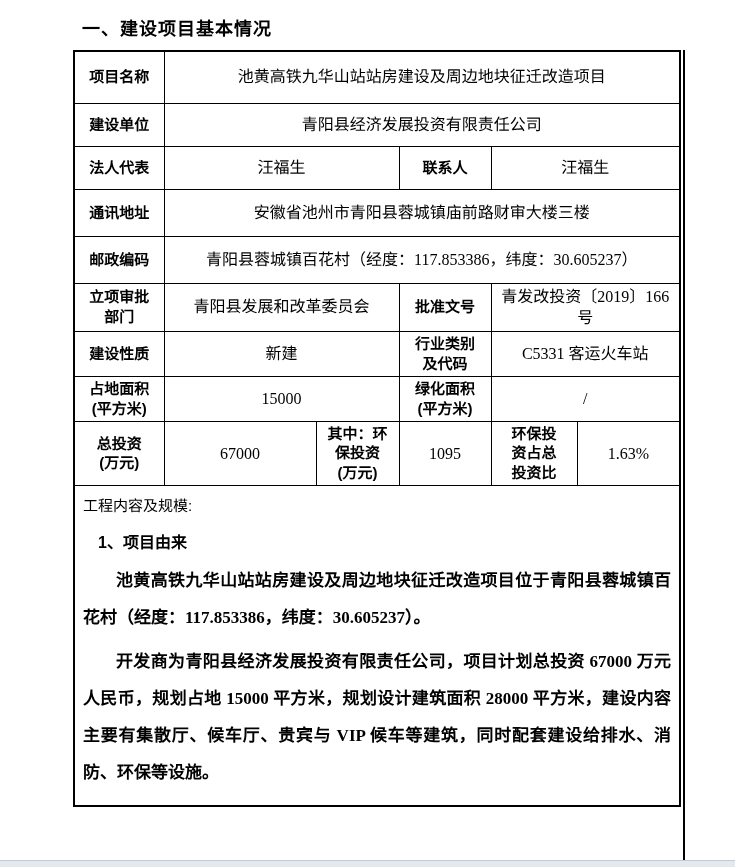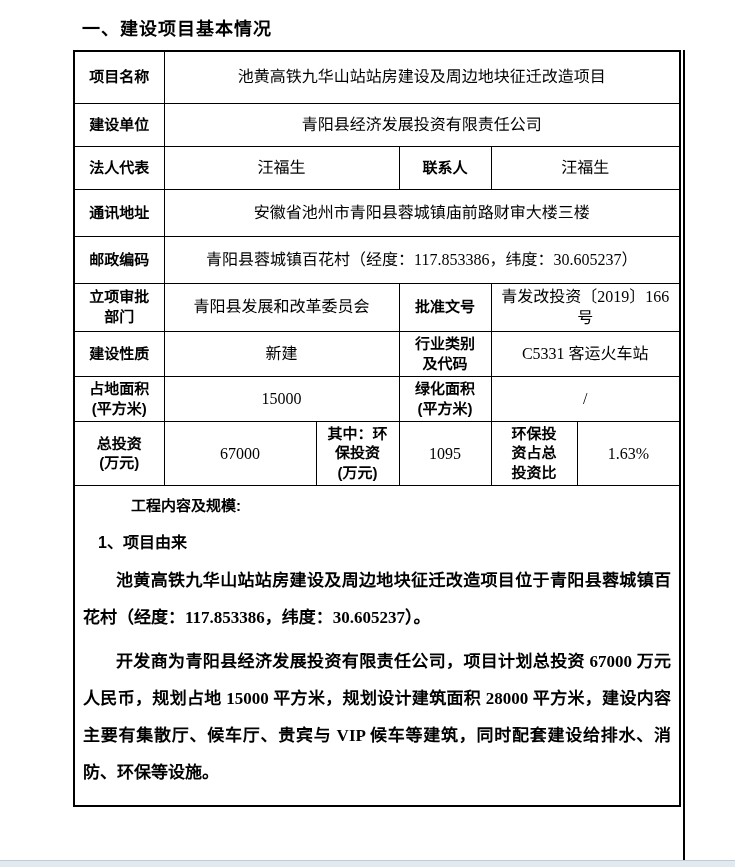--- a/index.html
+++ b/index.html
@@ -45,24 +45,23 @@
     font-size: 16px;
     line-height: 1.35;
   }
   .content-cell {
     vertical-align: top !important;
     text-align: left !important;
     padding: 8px 8px 0 8px !important;
   }
   .content-heading {
     font-family: "Liberation Sans", "DejaVu Sans", sans-serif;
-    font-weight: bold;
+    font-weight: normal;
     font-size: 15px;
     line-height: 24px;
-    margin-left: 48px;
   }
   .content-subheading {
     font-family: "Liberation Sans", "DejaVu Sans", sans-serif;
     font-weight: bold;
     font-size: 16px;
     line-height: 24px;
     margin: 13px 0 0 15px;
   }
   .content-cell p {
     margin: 7px 0 0 0;

